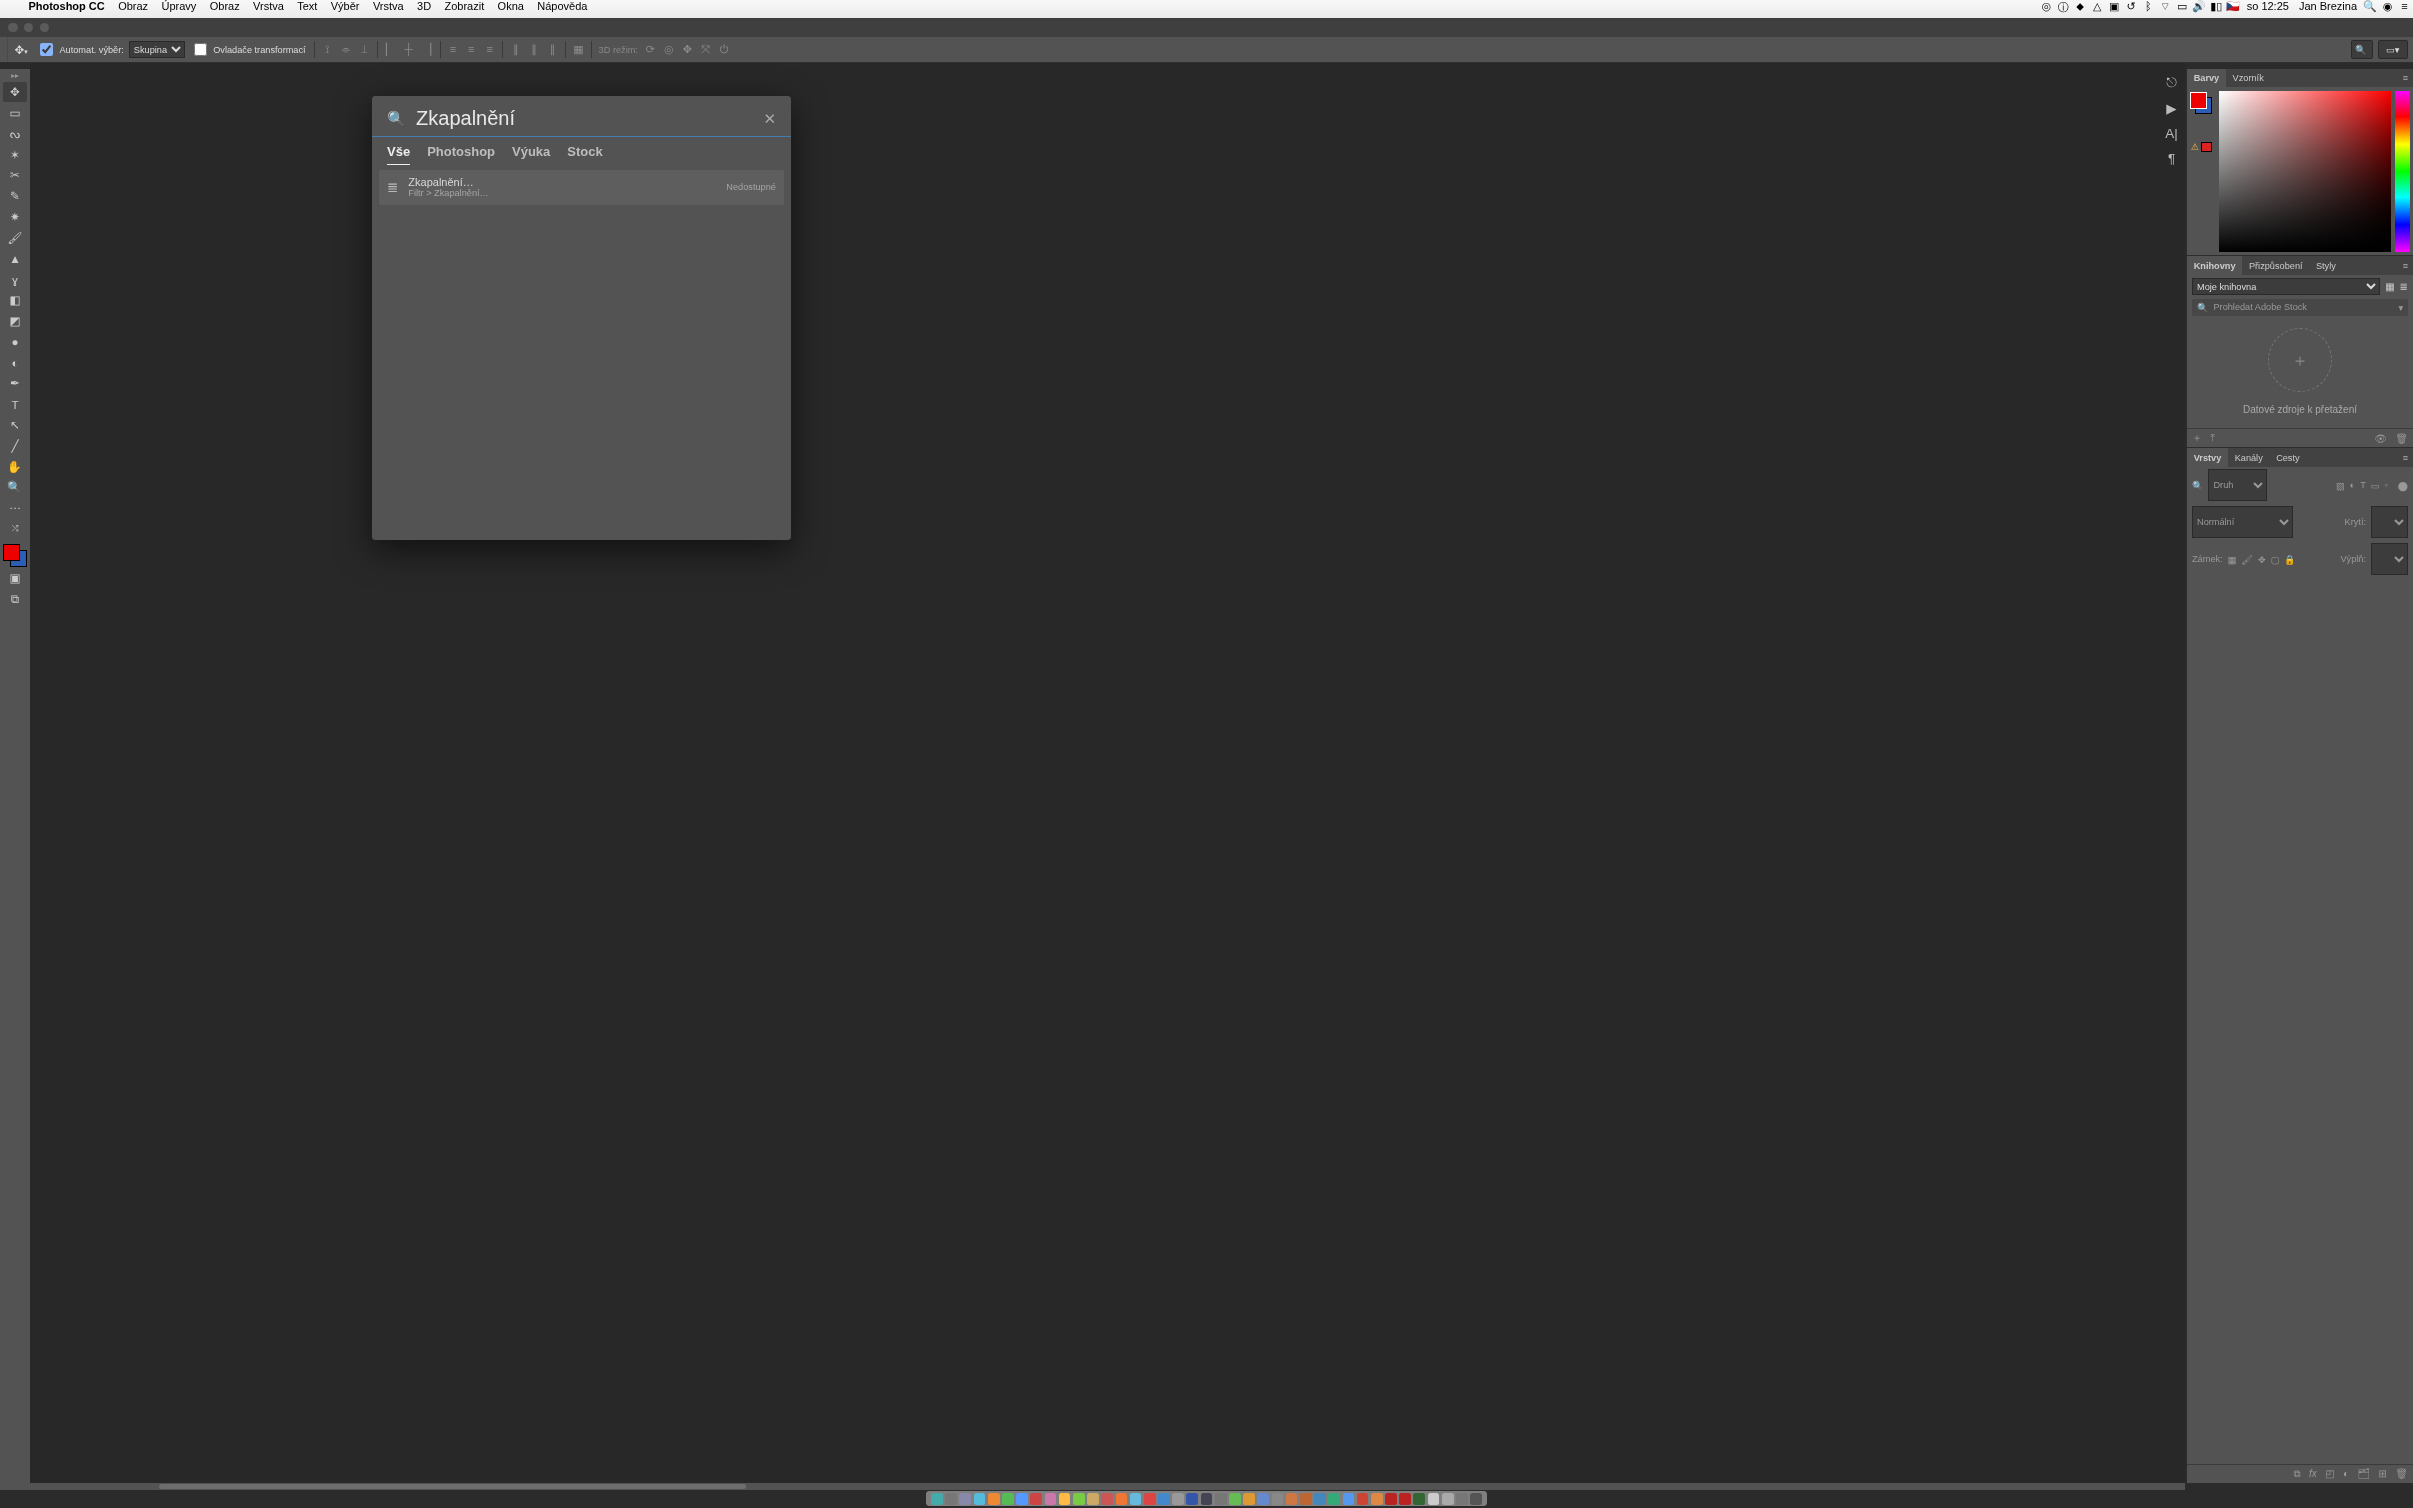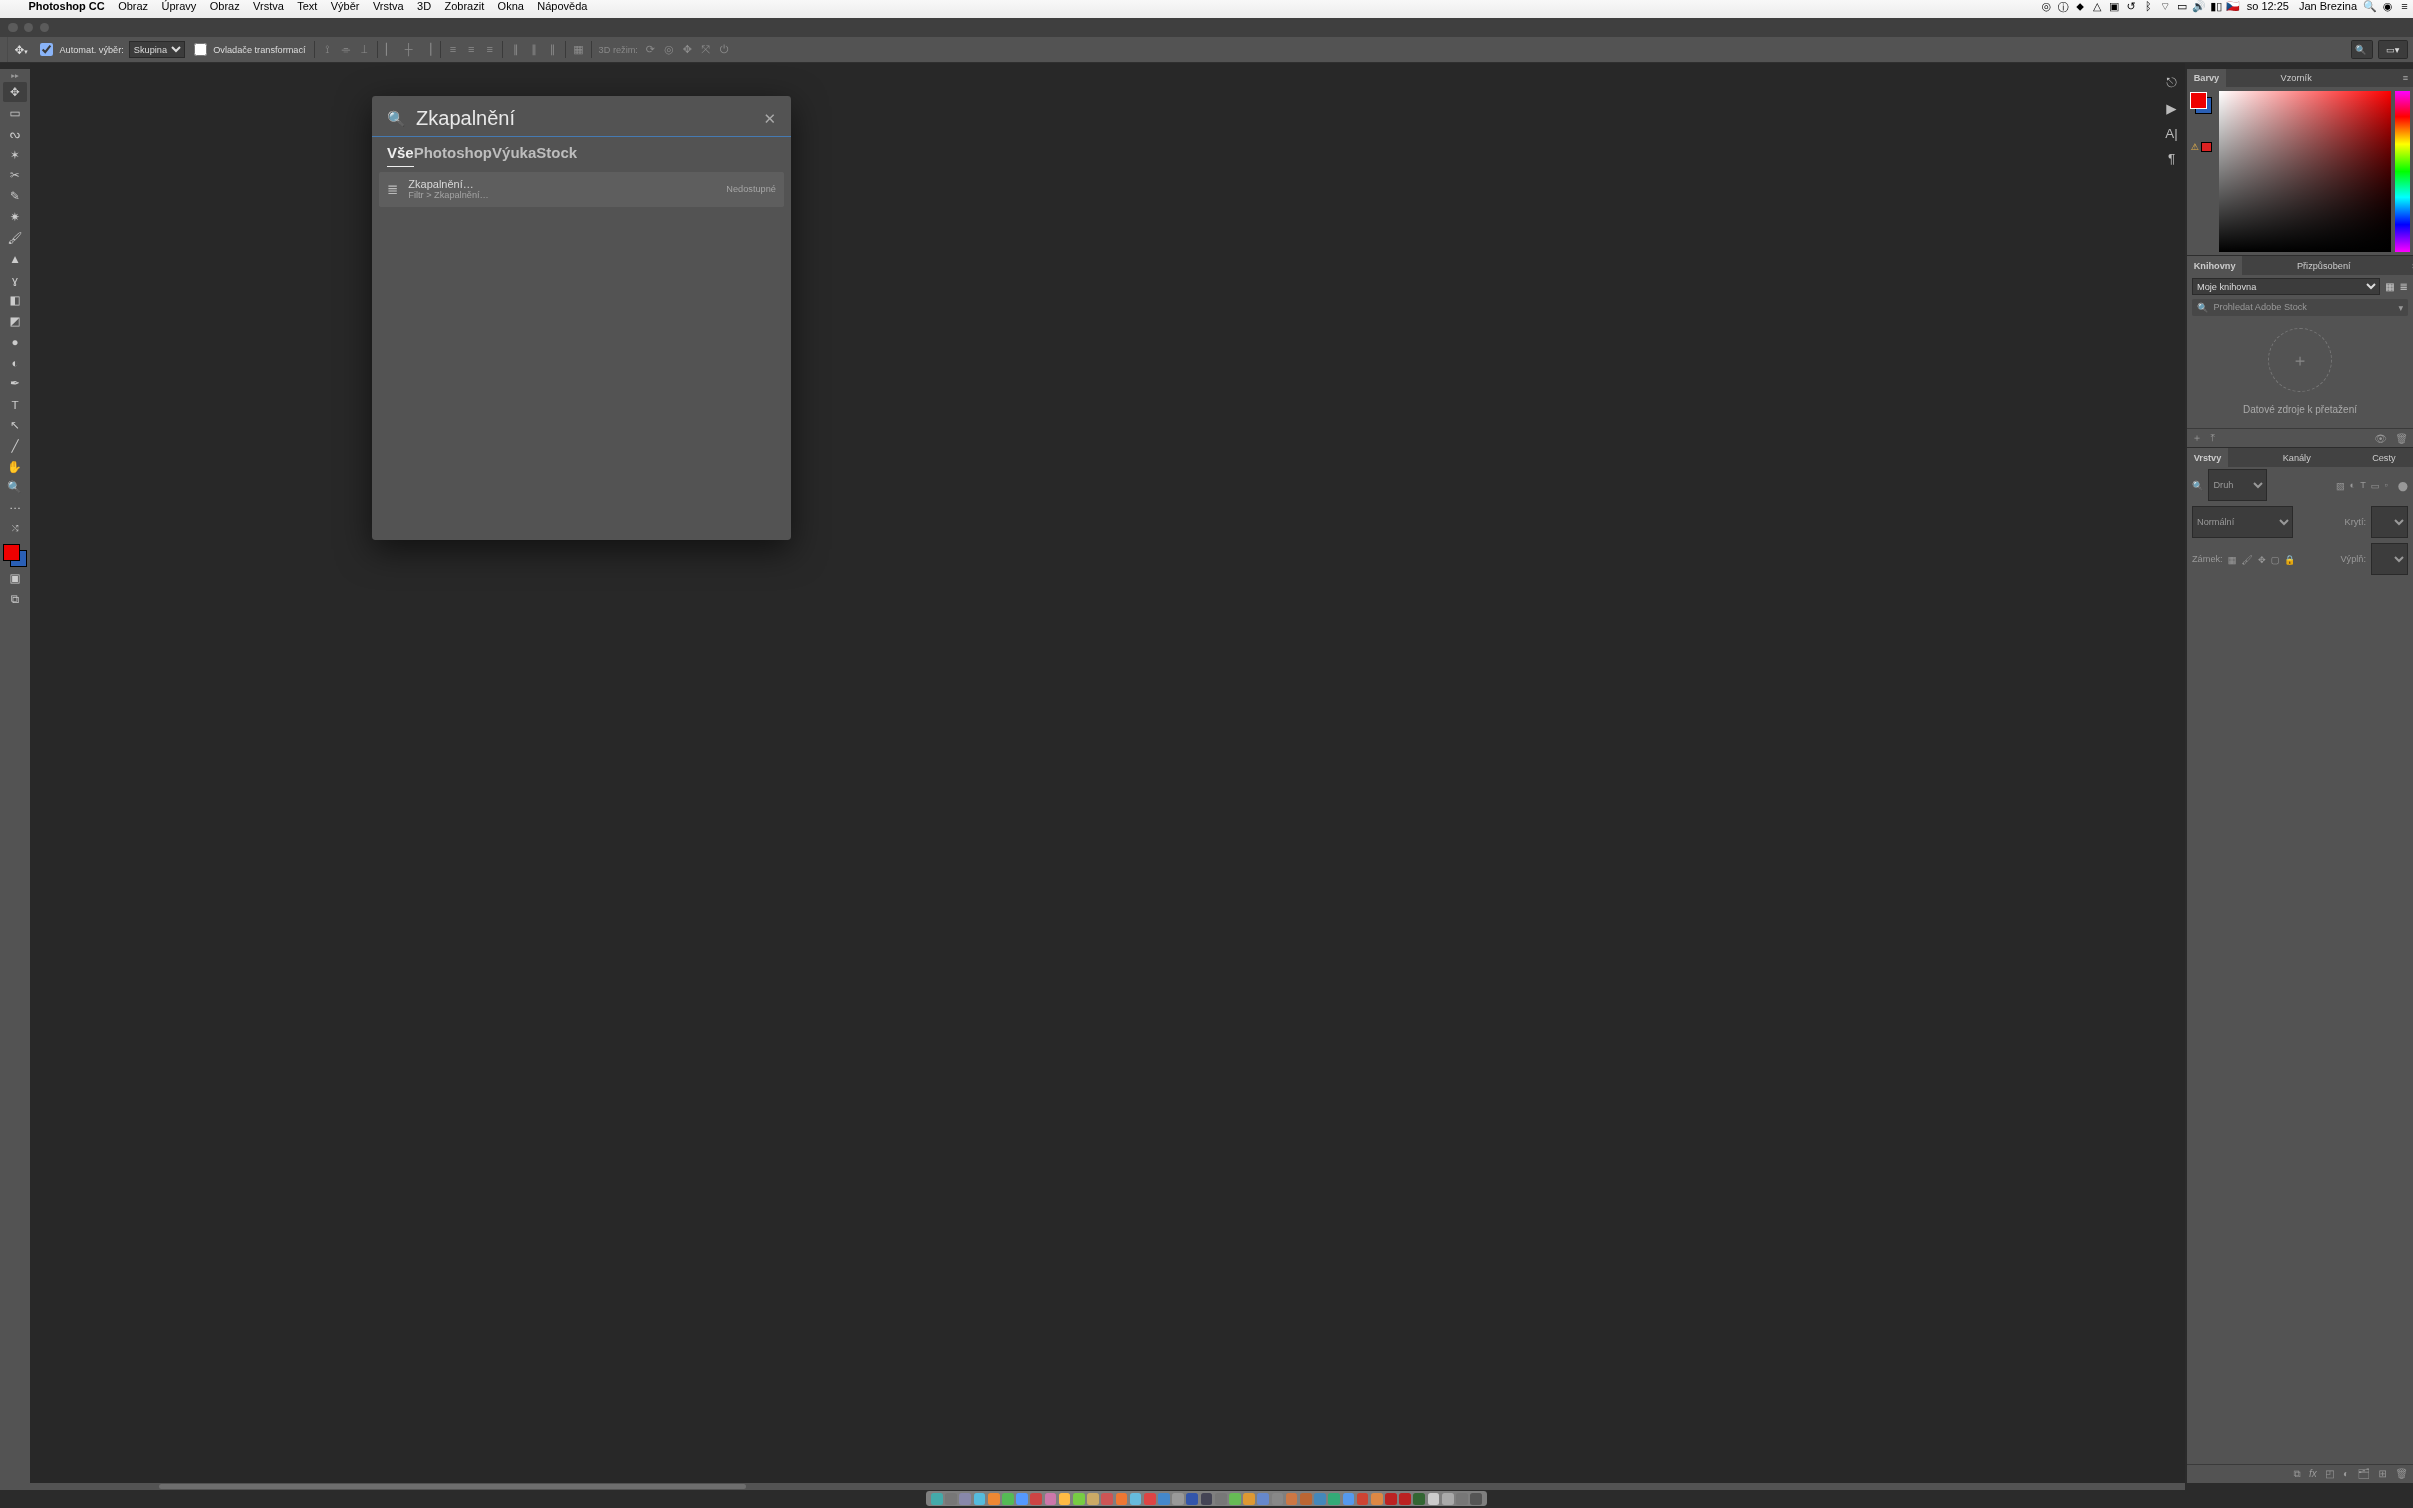--- a/index.html
+++ b/index.html
@@ -40,21 +40,21 @@
   
   .canvas{position:absolute;top:63px;left:30px;right:228px;bottom:25px;background:#282828;}
   .statusbar{position:absolute;left:0;right:228px;bottom:18.4px;height:6.7px;background:#535353;}
   .hscroll{position:absolute;left:159px;width:587px;bottom:19px;height:5px;background:#6e6e6e;border-radius:2.5px;}
   
   .dockicons{position:absolute;top:75px;right:228px;width:27px;display:flex;flex-direction:column;align-items:center;gap:10px;}
   .dockicons .di{color:#bbb;font-size:13.4px;}
   
   .panels{position:absolute;top:69px;right:0;width:226px;bottom:25px;background:#535353;display:flex;flex-direction:column;}
   .pgroup{border-bottom:0.8px solid #2d2d2d;}
-  .ptabs{display:flex;align-items:center;height:18.4px;background:#424242;font-size:9.2px;gap:48px;}
+  .ptabs{display:flex;align-items:center;height:18.4px;background:#424242;font-size:9.2px;}
   .ptab{padding:0 6.7px;height:100%;display:flex;align-items:center;color:#ccc;cursor:default;}
   .ptab.active{background:#535353;font-weight:600;}
   .ptabs .menu{margin-left:auto;margin-right:5px;color:#aaa;}
   
   .cpanel{display:flex;height:168px;}
   .cswatch{width:28.5px;display:flex;flex-direction:column;align-items:center;padding-top:5px;gap:3.4px;}
   .cswatch .pair{position:relative;width:22px;height:22px;}
   .cswatch .pair .a{position:absolute;top:0;left:0;width:15px;height:15px;background:#e00;border:0.8px solid #fff;}
   .cswatch .pair .b{position:absolute;bottom:0;right:0;width:15px;height:15px;background:#2a5fb5;border:0.8px solid #000;}
   .cswatch .warn{color:#e5b04b;font-size:9.2px;}
@@ -76,21 +76,21 @@
   .lay .row{display:flex;align-items:center;padding:2.5px 5px;gap:5px;color:#999;font-size:9.2px;}
   .lay select{background:#3c3c3c;color:#999;border:0.8px solid #2a2a2a;font-size:9.2px;height:32px;}
   .lay .list{flex:1;}
   .lay .bbar{display:flex;align-items:center;height:18.4px;border-top:0.8px solid #3a3a3a;padding:0 5px;gap:8.4px;color:#999;justify-content:flex-end;}
   
   .dlg{position:absolute;top:96px;left:372px;width:419px;height:444px;background:#535353;border-radius:3.4px;box-shadow:0 10px 34px rgba(0,0,0,.6);}
   .dlg .srow{display:flex;align-items:center;padding:10px 15px 5px;border-bottom:0.8px solid rgba(64,140,220,.7);}
   .dlg .srow .mag{color:#aaa;font-size:15px;margin-right:8.4px;}
   .dlg .srow input{flex:1;background:transparent;border:none;outline:none;color:#e8e8e8;font-size:20px;font-weight:300;}
   .dlg .srow .x{color:#aaa;font-size:15px;cursor:pointer;margin-left:6.7px;}
-  .dlg .tabs{display:flex;padding:6.7px 15px 0;font-size:15px;color:#bdbdbd;font-weight:600;}
+  .dlg .tabs{display:flex;gap:17px;padding:6.7px 15px 0;font-size:13px;color:#bdbdbd;font-weight:600;}
   .dlg .tabs .t{padding-bottom:5px;cursor:pointer;}
   .dlg .tabs .t.active{color:#eee;border-bottom:1.7px solid #eee;}
   .dlg .res{margin:5px 6.7px;padding:6.7px 8.4px;border-radius:1.7px;background:#5e5e5e;display:flex;align-items:center;gap:10px;}
   .dlg .res .ric{color:#bbb;font-size:13.4px;}
   .dlg .res .txt{flex:1;}
   .dlg .res .t1{color:#d8d8d8;font-size:11px;}
   .dlg .res .t2{color:#a5a5a5;font-size:9.2px;}
   .dlg .res .stat{color:#a5a5a5;font-size:9.2px;}
   
   .dock{position:absolute;bottom:0;left:0;right:0;height:18.4px;display:flex;align-items:center;justify-content:center;}

